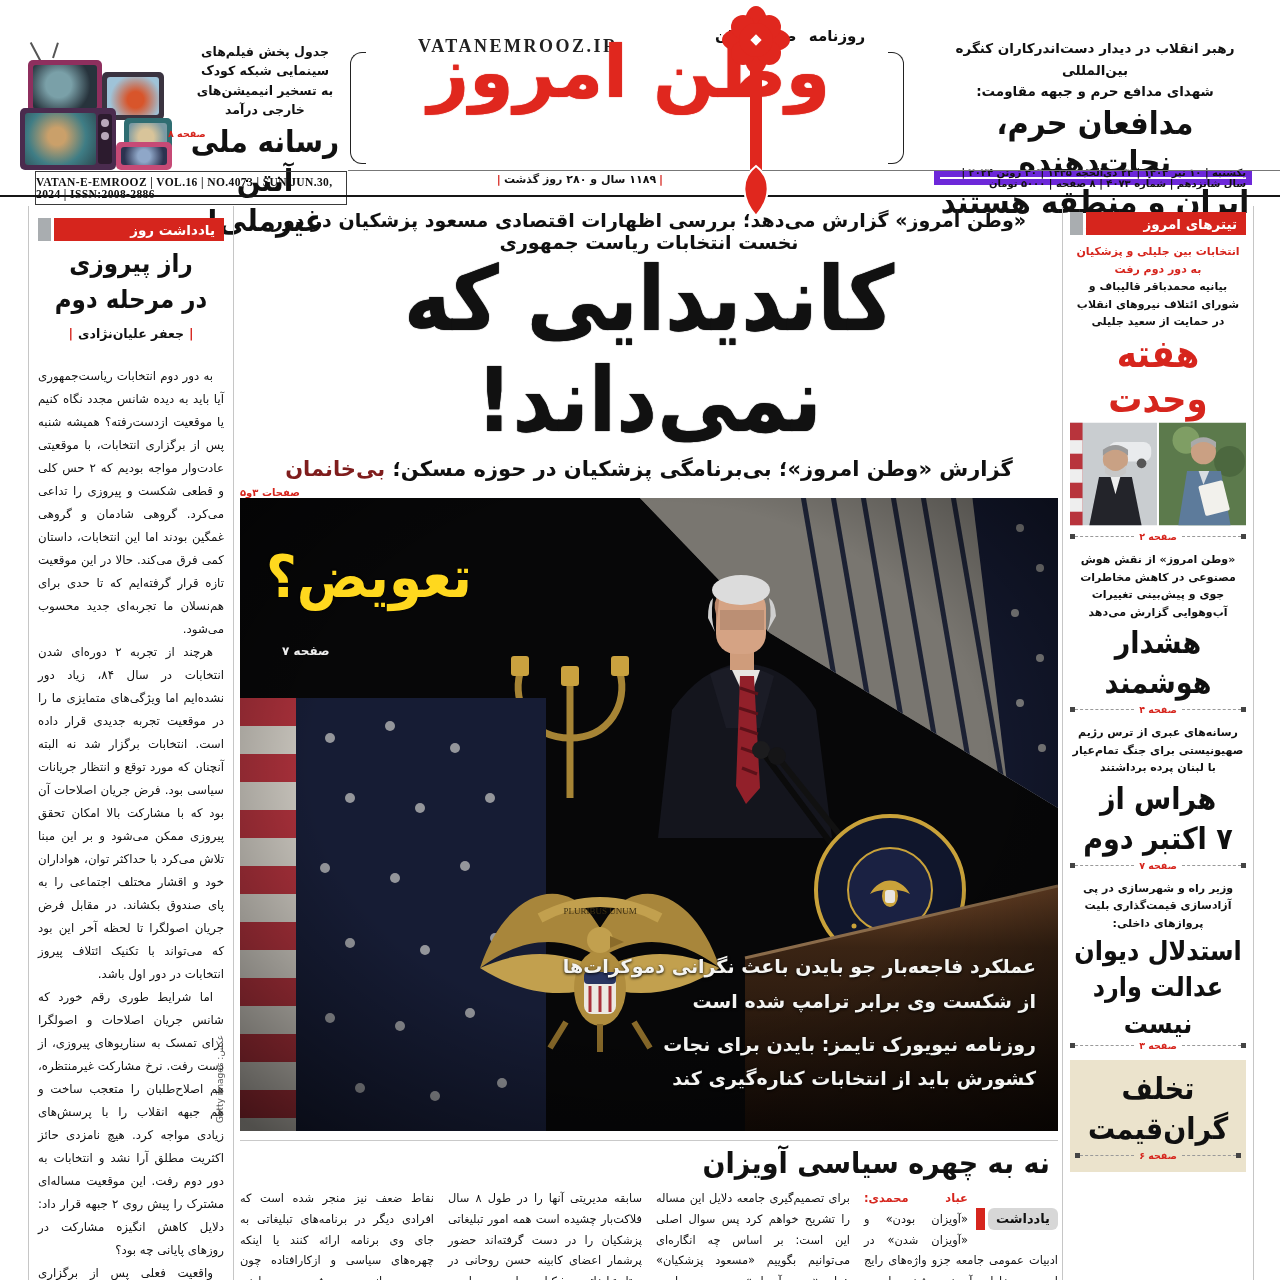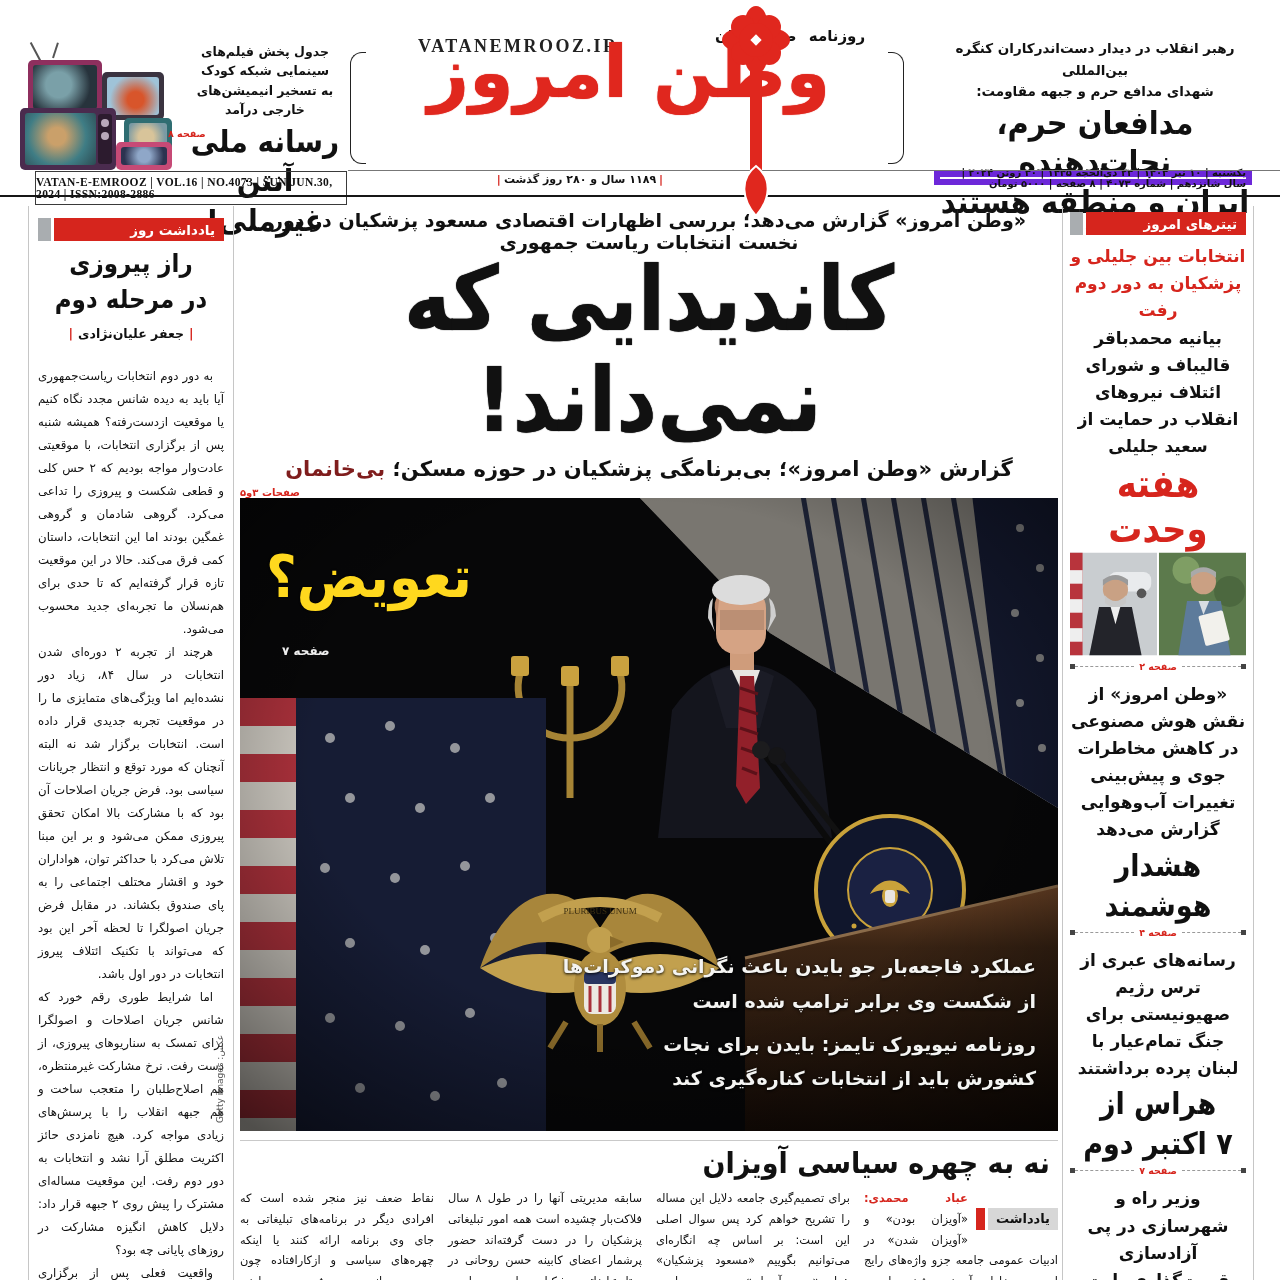--- a/index.html
+++ b/index.html
@@ -84,28 +84,28 @@
   .photo-captions .gap { height:9px; }
   .photo-credit { position:absolute; left:-15px; bottom:8px; color:#555; font-size:9px;
     transform:rotate(-90deg); transform-origin:left bottom; white-space:nowrap; }
 
   .bottom-art { margin-top:9px; border-top:1px solid #c9c9c9; padding-top:6px; }
   .bottom-head { text-align:right; padding-right:8px; font-size:27px; font-weight:700; transform:scaleY(1.08); }
   .bottom-cols { display:flex; gap:14px; margin-top:10px; }
   .bottom-cols .col { flex:1; font-size:11.4px; line-height:1.82; text-align:justify; }
   .note-label { float:right; display:flex; align-items:stretch; height:22px; margin:20px 0 2px 8px; }
   .note-label .box { background:#d7d7d7; color:#111; font-size:13px; font-weight:700;
-    display:flex; align-items:center; padding:0 8px; }
+    display:flex; align-items:center; padding:0 8px;border-radius:6px; }
   .note-label .rsq { width:9px; background:#d6251d; margin-right:3px; }
   .red-author { color:#d6251d; font-weight:700; }
 
   
   .sidebar { left:1062px; top:206px; width:192px; height:1074px; padding:2px 7px 0;
     border-left:1px solid #c6c6c6; border-right:1px solid #c6c6c6; }
-  .sb-lede { text-align:center; font-size:17px; font-weight:700; line-height:1.6; }
+  .sb-lede { text-align:center; font-size:11px; font-weight:700; line-height:1.6; }
   .sb-lede.red { color:#d6251d; }
   .sb-h1 { text-align:center; color:#d6251d; font-size:34px; font-weight:700; margin:5px 0 4px; transform:scaleY(1.12); }
   .sb-h { text-align:center; color:#101010; font-size:27px; font-weight:700; line-height:1.35; margin:6px 0 4px; transform:scaleY(1.12); }
   .sb-photo { width:100%; height:106px; margin:5px 0 4px; display:block; }
   .pg-div { display:flex; align-items:center; margin:3px 0 9px; }
   .pg-div .dash { flex:1; border-top:1px dashed #9a9a9a; }
   .pg-div .pg { color:#d6251d; font-size:9.5px; font-weight:700; padding:0 5px; }
   .pg-div .esq { width:5px; height:5px; background:#444; }
   .beige { background:#ebe3cc; padding:7px 5px 2px; margin-top:2px; }
 </style>

